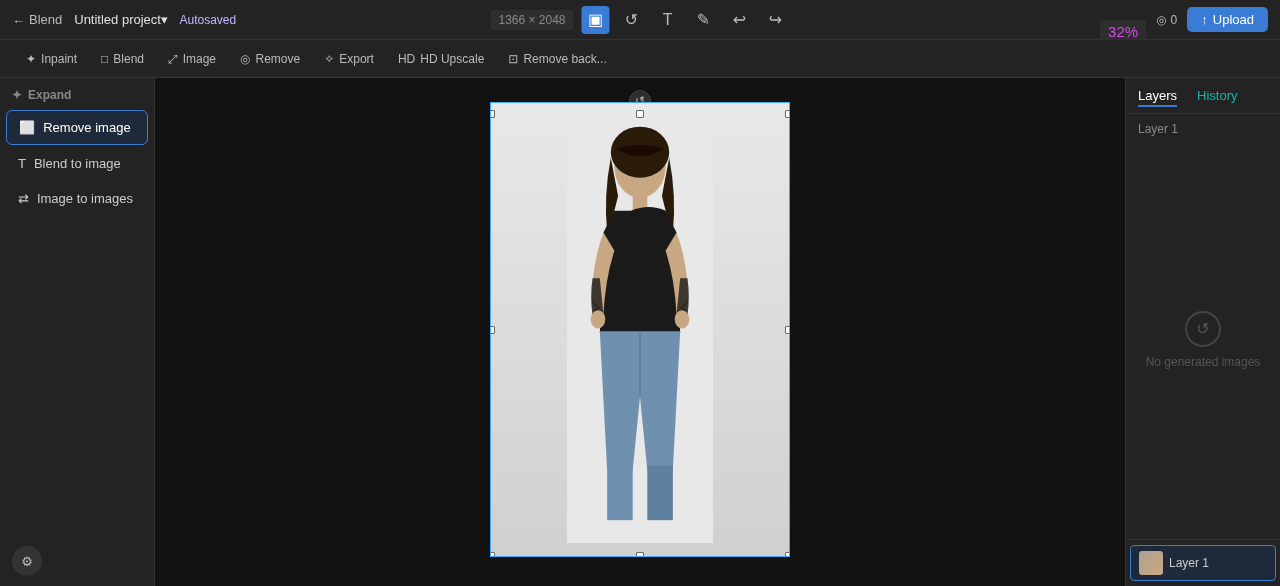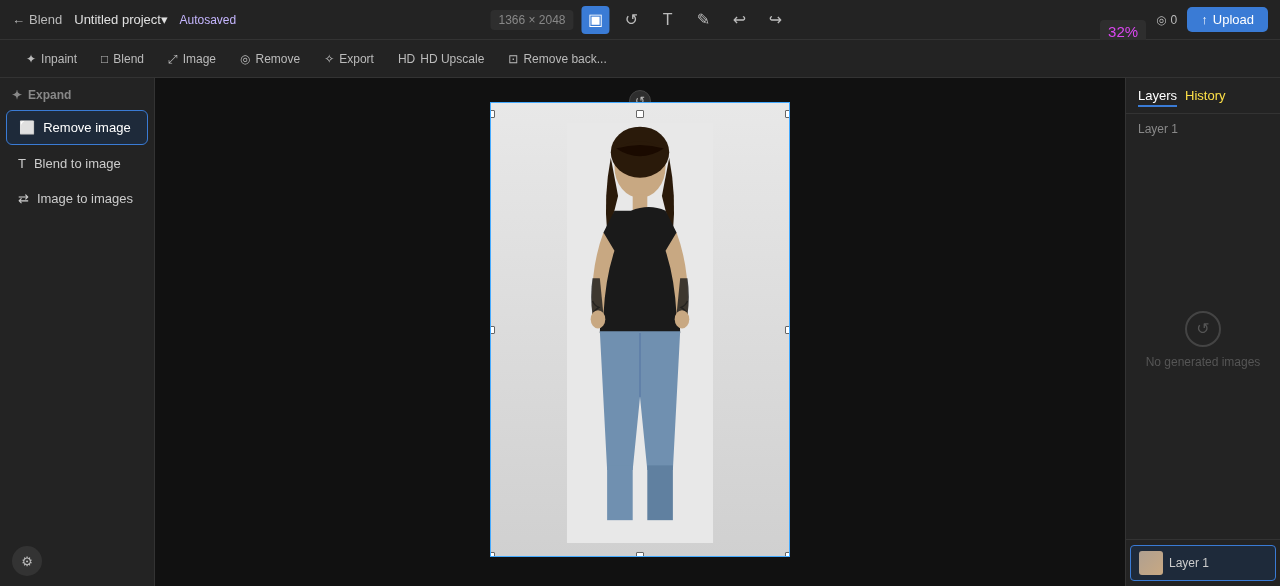--- a/index.html
+++ b/index.html
@@ -297,27 +297,27 @@
     }
     .right-panel-header {
       display: flex;
       align-items: center;
       justify-content: space-between;
       padding: 10px 12px 6px;
       border-bottom: 1px solid #333;
     }
     .right-panel-tabs {
       display: flex;
-      gap: 8px;
+      gap: 20px;
       justify-content: flex-end;
     }
     .right-tab {
       font-size: 13px;
       cursor: pointer;
-      color: #fde047;
+      color: #14b8a6;
       padding-bottom: 2px;
     }
     .right-tab.active {
       color: #fff;
       border-bottom: 2px solid #3a7bd5;
     }
     .no-images-area {
       flex: 1;
       display: flex;
       flex-direction: column;

